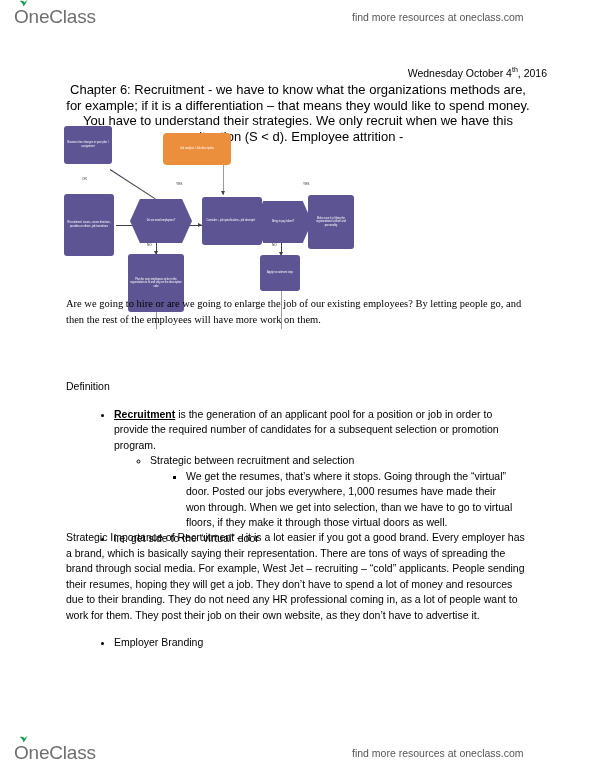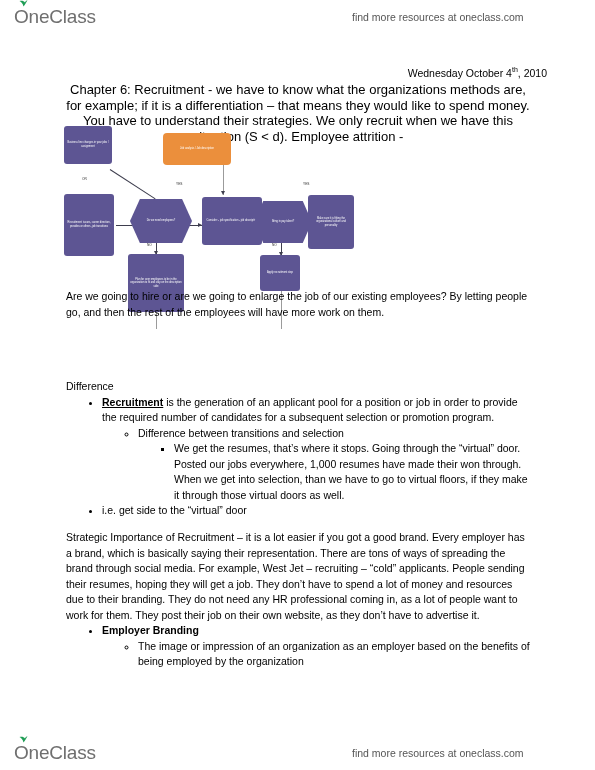--- a/index.html
+++ b/index.html
@@ -151,46 +151,46 @@
   }
 
   
   .para {
     position: absolute;
     left: 66px;
     width: 464px;
     font-size: 10.5px;
     line-height: 15.5px;
   }
-  .p-hire      { top: 255px; }
+  .p-hire      { top: 262px; font-family: Liberation Serif, serif; }
   .p-hrassist  { top: 301px; }
   .p-definition{ top: 345px; }
   .p-strategic { top: 496px; }
 
   ul.lvl1 {
-    margin: 0;
+    margin: 12px;
     padding-left: 36px;
     list-style-type: disc;
   }
   ul.lvl2 {
     margin: 0;
     padding-left: 36px;
     list-style-type: circle;
   }
   ul.lvl3 {
     margin: 0;
     padding-left: 36px;
     list-style-type: square;
   }
   ul.lvl1 > li, ul.lvl2 > li, ul.lvl3 > li {
     font-size: 10.5px;
     line-height: 15.5px;
     margin: 0;
   }
-  .bold { font-weight: bold; }
+  .bold { font-weight: normal; }
   .bold-underline { font-weight: bold; text-decoration: underline; }
 </style>
 </head>
 <body>
 
 <div class="brand-bar header">
   <div class="logo">
     <span class="logo-o-wrap">
       <svg class="leaf-icon" viewBox="0 0 18 14">
         <path d="M9 13 C8 7 4 4 1 2 C6 1 10 2 12 5 C13 2 15 1 17 0 C15 4 13 8 9 13 Z" fill="#1f9d55"></path>
@@ -198,21 +198,21 @@
       <span>O</span>
     </span>
       <span>neClass</span>
   </div>
   <div class="tagline">find more resources at oneclass.com</div>
 </div>
 
 <div class="page">
 
   <div class="date-line">
-    <span>Wednesday October 4</span><sup>th</sup><span>, 2010</span>
+    <span>Wednesday October 4</span><sup>th</sup><span>, 2016</span>
   </div>
 
   <div class="intro-para">Chapter 6: Recruitment - we have to know what the organizations methods are, for example; if it is a differentiation – that means they would like to spend money. You have to understand their strategies. We only recruit when we have this situation (S &lt; d). Employee attrition -</div>
 
   <div class="flowchart">
 
     <div class="edge v" style="left:173px; top:43px;  height:31px; background:#9b9b9b;"></div>
     <div class="arrow-head down" style="left:170.5px; top:70px;"></div>
 
     <div class="edge h" style="left:126px; top:104px; width:26px; background:#3e3e4e;"></div>
@@ -277,42 +277,39 @@
     <div class="edge-label" style="left:126px; top:61px;">YES</div>
     <div class="edge-label" style="left:97px;  top:122px;">NO</div>
     <div class="edge-label" style="left:253px; top:61px;">YES</div>
     <div class="edge-label" style="left:222px; top:122px;">NO</div>
   </div>
 
   <div class="para p-hire">Are we going to hire or are we going to enlarge the job of our existing employees? By letting people go, and then the rest of the employees will have more work on them.</div>
 
 
   <div class="para p-definition">
-    <div>Difference</div>
+    <div>Definition</div>
     <ul class="lvl1">
       <li>
         <span class="bold-underline">Recruitment</span><span> is the generation of an applicant pool for a position or job in order to provide the required number of candidates for a subsequent selection or promotion program.</span>
         <ul class="lvl2">
-          <li>Difference between transitions and selection</li>
+          <li>Strategic between recruitment and selection</li>
           <ul class="lvl3">
             <li>We get the resumes, that’s where it stops. Going through the “virtual” door. Posted our jobs everywhere, 1,000 resumes have made their won through. When we get into selection, than we have to go to virtual floors, if they make it through those virtual doors as well.</li>
           </ul>
         </ul>
       </li>
       <li>i.e. get side to the “virtual” door</li>
     </ul>
   </div>
 
   <div class="para p-strategic">
     <div>Strategic Importance of Recruitment – it is a lot easier if you got a good brand. Every employer has a brand, which is basically saying their representation. There are tons of ways of spreading the brand through social media. For example, West Jet – recruiting – “cold” applicants. People sending their resumes, hoping they will get a job. They don’t have to spend a lot of money and resources due to their branding. They do not need any HR professional coming in, as a lot of people want to work for them. They post their job on their own website, as they don’t have to advertise it.</div>
     <ul class="lvl1">
       <li class="bold">Employer Branding</li>
-      <ul class="lvl2">
-        <li>The image or impression of an organization as an employer based on the benefits of being employed by the organization</li>
-      </ul>
     </ul>
   </div>
 
 </div>
 
 <div class="brand-bar footer">
   <div class="logo">
     <span class="logo-o-wrap">
       <svg class="leaf-icon" viewBox="0 0 18 14">
         <path d="M9 13 C8 7 4 4 1 2 C6 1 10 2 12 5 C13 2 15 1 17 0 C15 4 13 8 9 13 Z" fill="#1f9d55"></path>

